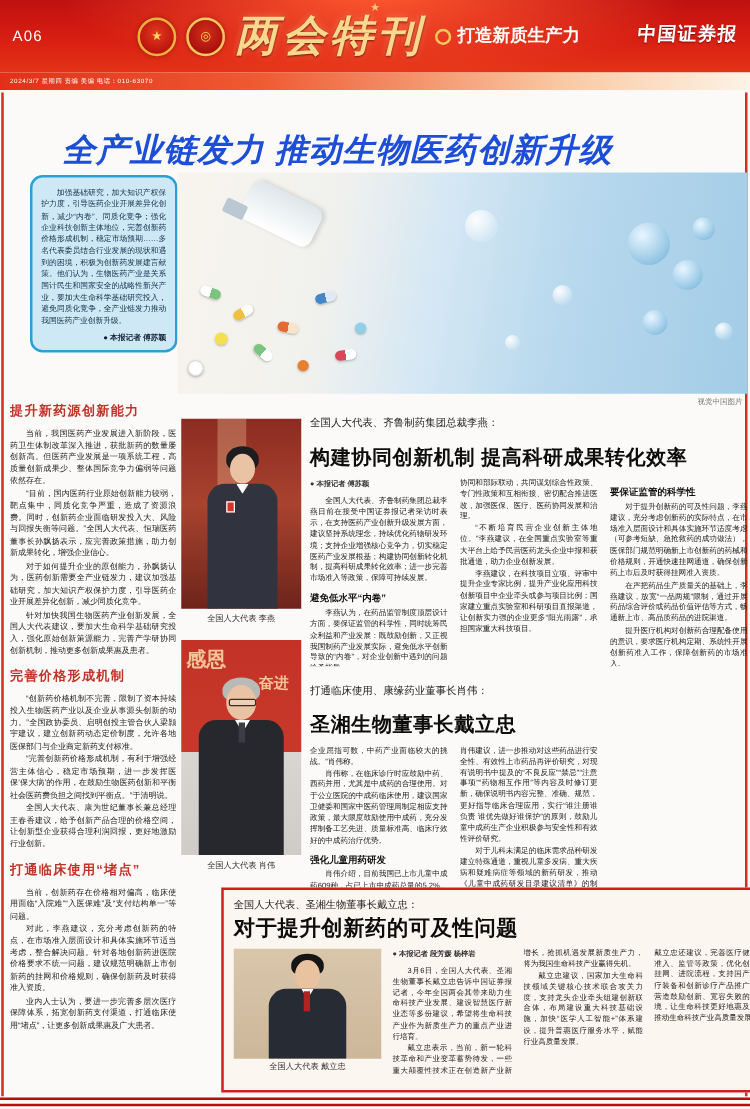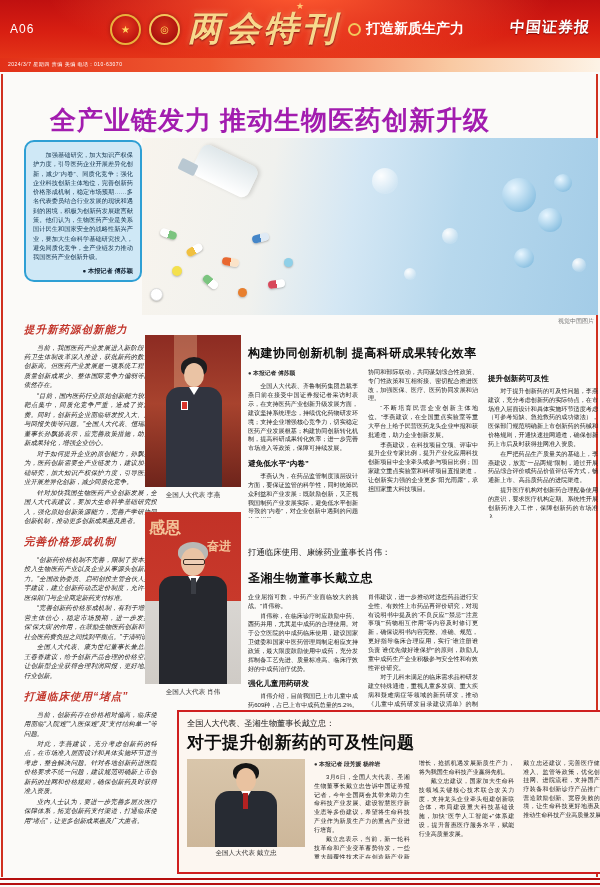--- a/index.html
+++ b/index.html
@@ -26,41 +26,41 @@
   
   .strip{position:absolute;left:0;top:58px;width:600px;height:14px;
          background:linear-gradient(90deg,#e23018 0%,#ef5b33 35%,#f9c9a2 75%,#fdf3e6 100%);}
   .strip-text{position:absolute;left:8px;top:3px;color:#fff;font-size:5px;letter-spacing:.5px;}
   
   .edge{position:absolute;top:74px;bottom:10px;width:2px;background:#d03020;}
   .edge.l{left:1px;} .edge.r{right:2px;}
   .botline{position:absolute;left:0;width:600px;height:2px;background:#b50e0e;}
   
   .headline{position:absolute;left:0;top:86px;width:540px;text-align:center;
-            font-size:26px;font-weight:900;letter-spacing:1px;color:#a21caf;}
+            font-size:26px;font-weight:900;letter-spacing:1px;color:#1d4ed8;font-style:italic;}
   
   .intro{position:absolute;left:24px;top:140px;width:118px;height:142px;border:2px solid #2e9fd4;border-radius:10px;
          background:#cfe8f6;padding:8px 7px;box-sizing:border-box;font-size:6.2px;line-height:1.5;color:#10304a;
          text-align:justify;overflow:hidden;}
   .intro .txt{text-indent:2em;}
   .intro .by{text-align:right;margin-top:4px;font-weight:bold;color:#123;}
   
   .hero{position:absolute;left:142px;top:138px;width:456px;height:177px;overflow:hidden;
         background:linear-gradient(100deg,#f8f4ed 0%,#f0f1ee 28%,#d4e7f4 46%,#b7d8ed 68%,#a3cce7 100%);}
   .bubble{position:absolute;border-radius:50%;background:radial-gradient(circle at 35% 30%,rgba(255,255,255,.95),rgba(255,255,255,.15) 70%);}
   .molecule{position:absolute;border-radius:50%;background:radial-gradient(circle at 35% 30%,#e8f6ff,#6fb0d8);}
   .bottle{position:absolute;left:66px;top:2px;width:34px;height:62px;background:linear-gradient(90deg,#ffffff,#dfe7ea);
           border-radius:8px;transform:rotate(-64deg);box-shadow:1px 2px 4px rgba(0,0,0,.15);}
   .cap{position:absolute;left:40px;top:20px;width:12px;height:18px;background:#b9c8d2;border-radius:2px;transform:rotate(-64deg);}
   .pill{position:absolute;width:17px;height:8px;border-radius:5px;box-shadow:0 1px 2px rgba(0,0,0,.25);}
   .tab{position:absolute;border-radius:50%;box-shadow:0 1px 2px rgba(0,0,0,.25);}
   .hero-cap{position:absolute;left:142px;top:317px;width:452px;text-align:right;font-size:6px;color:#777;}
   
-  .leftcol{position:absolute;left:24px;top:322px;width:133px;height:552px;overflow:hidden;
-           font-size:6.4px;line-height:1.48;text-align:justify;color:#222;font-style:italic;}
+  .leftcol{position:absolute;left:8px;top:322px;width:133px;height:552px;overflow:hidden;
+           font-size:6.4px;line-height:1.48;text-align:justify;color:#222;}
   .leftcol h4.b-sh{color:#c2342a;font-size:10.5px;margin:9px 0 5px;font-weight:bold;letter-spacing:1px;}
   .leftcol h4.b-sh:first-child{margin-top:0;}
   
   p.b-p{margin:0 0 1px;text-indent:2em;}
   p.b-pc{margin:0 0 1px;text-indent:0;}
   p.b-by{margin:1px 0 5px;text-indent:0;font-weight:bold;font-size:5.8px;color:#333;}
   h4.b-h{margin:5px 0 3px;font-size:7.6px;font-weight:bold;text-indent:0;color:#111;}
   
   .photo{position:absolute;overflow:hidden;text-align:center;}
   .cap{}
@@ -73,21 +73,21 @@
   .person-collar{position:absolute;background:#fff;width:10px;height:8px;clip-path:polygon(50% 100%,0 0,100% 0);}
   .badge{position:absolute;width:5px;height:7px;background:#d8332a;border:1px solid #fff;}
   .p-xiaowei{left:145px;top:512px;width:96px;height:172px;background:linear-gradient(180deg,#c23227 0%,#c8392b 52%,#d9d6d2 52%,#cfcbc6 100%);}
   .glyph{position:absolute;color:rgba(255,230,180,.8);font-weight:bold;font-family:"Liberation Serif",serif;}
   .glasses{position:absolute;height:4px;border:1px solid #3a2c24;border-radius:2px;background:rgba(255,255,255,.2);}
   .p-dai{position:relative;width:118px;height:88px;background:linear-gradient(180deg,#d9c6ab 0%,#cdb79a 100%);overflow:hidden;flex:none;}
   .tie{position:absolute;width:5px;height:16px;background:#b22222;}
   
   .art{position:absolute;left:248px;width:350px;}
   .kicker{font-size:8.4px;color:#222;margin:0 0 2px;}
-  .art-head{font-size:12px;font-weight:900;color:#0d0d0d;margin:12px 0 6px;letter-spacing:.5px;white-space:nowrap;}
+  .art-head{font-size:16px;font-weight:900;color:#0d0d0d;margin:12px 0 6px;letter-spacing:.5px;white-space:nowrap;}
   .cols{display:flex;gap:10px;}
   .col{width:110px;font-size:6.1px;line-height:1.45;text-align:justify;color:#222;overflow:hidden;}
   .a-liyan{top:333px;} .a-liyan .col{height:150px;}
   .a-xiaowei{top:547px;} .a-xiaowei .col{height:118px;}
   
   .redbox{position:absolute;left:145px;top:710px;width:452px;height:164px;border:2.5px solid #cf1f1f;
           background:#fcf6f0;box-sizing:border-box;padding:6px 8px 4px;margin-left:32px;}
   .redbox .kicker{font-size:8.2px;margin:0 0 2px;}
   .redbox .art-head{font-size:17px;margin:0 0 5px;}
   .redbox-body{display:flex;gap:9px;}
@@ -183,35 +183,36 @@
     <div class="person-hair" style="left:33px;top:30px;width:30px;height:20px;background:#b9b9b6;"></div>
     <div class="person-head" style="left:36px;top:36px;width:24px;height:28px;"></div>
     <div class="glasses" style="left:38px;top:47px;width:20px;"></div>
     <div class="person-body" style="left:14px;top:64px;width:68px;height:108px;background:#26282e;"></div>
     <div class="person-collar" style="left:43px;top:64px;width:12px;height:10px;"></div>
     <div class="tie" style="left:46px;top:66px;background:#3a3d44;"></div>
   </div>
   <div class="photo-cap" style="left:145px;top:688px;width:96px;">全国人大代表 肖伟</div>
 
   <div class="art a-liyan">
+    <div class="kicker">全国人大代表、齐鲁制药集团总裁李燕：</div>
     <div class="art-head">构建协同创新机制 提高科研成果转化效率</div>
     <div class="cols">
       <div class="col">
           <p class="b-by">● 本报记者 傅苏颖</p>
           <p class="b-p">全国人大代表、齐鲁制药集团总裁李燕日前在接受中国证券报记者采访时表示，在支持医药产业创新升级发展方面，建议坚持系统理念，持续优化药物研发环境；支持企业增强核心竞争力，切实稳定医药产业发展根基；构建协同创新转化机制，提高科研成果转化效率；进一步完善市场准入等政策，保障可持续发展。</p>
           <h4 class="b-h">避免低水平“内卷”</h4>
           <p class="b-p">李燕认为，在药品监管制度顶层设计方面，要保证监管的科学性，同时统筹民众利益和产业发展：既鼓励创新，又正视我国制药产业发展实际，避免低水平创新导致的“内卷”，对企业创新中遇到的问题给予指导。</p>
         </div>
       <div class="col">
           <p class="b-pc">协同和部际联动，共同谋划综合性政策、专门性政策和互相衔接、密切配合推进医改，加强医保、医疗、医药协同发展和治理。</p>
           <p class="b-p">“不断培育民营企业创新主体地位。”李燕建议，在全国重点实验室等重大平台上给予民营医药龙头企业申报和获批通道，助力企业创新发展。</p>
           <p class="b-p">李燕建议，在科技项目立项、评审中提升企业专家比例，提升产业化应用科技创新项目中企业牵头或参与项目比例；国家建立重点实验室和科研项目直报渠道，让创新实力强的企业更多“阳光雨露”，承担国家重大科技项目。</p>
         </div>
       <div class="col">
-          <h4 class="b-h">提升创新药可及性</h4>
+          <h4 class="b-h">要保证监管的科学性</h4>
           <p class="b-p">对于提升创新药的可及性问题，李燕建议，充分考虑创新药的实际特点，在市场准入层面设计和具体实施环节适度考虑（可参考短缺、急抢救药的成功做法），医保部门规范明确新上市创新药的药械和价格规则，开通快速挂网通道，确保创新药上市后及时获得挂网准入资质。</p>
           <p class="b-p">在严把药品生产质量关的基础上，李燕建议，放宽“一品两规”限制，通过开展药品综合评价或药品价值评估等方式，畅通新上市、高品质药品的进院渠道。</p>
           <p class="b-p">提升医疗机构对创新药合理配备使用的意识，要求医疗机构定期、系统性开展创新药准入工作，保障创新药的市场准入。</p>
         </div>
     </div>
   </div>
 
   <div class="art a-xiaowei">
     <div class="kicker">打通临床使用、康缘药业董事长肖伟：</div>
     <div class="art-head">圣湘生物董事长戴立忠</div>

